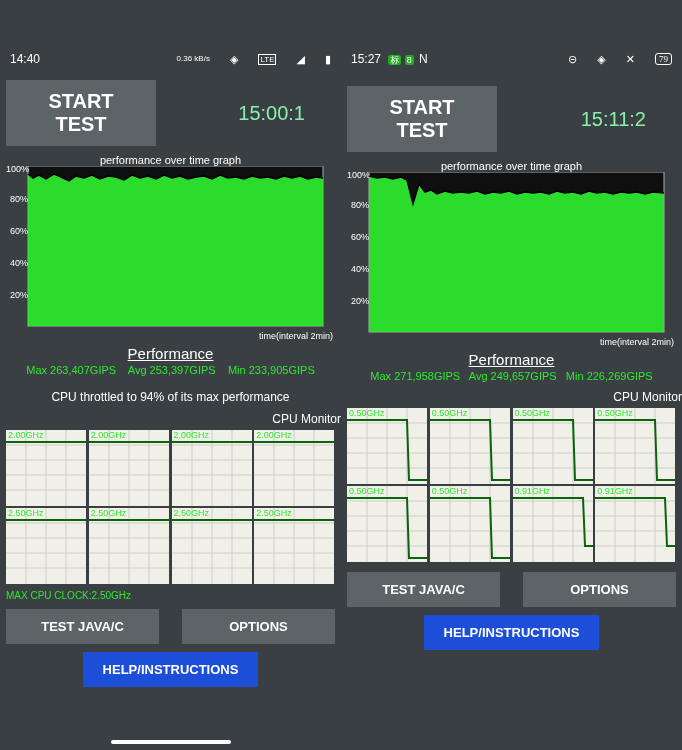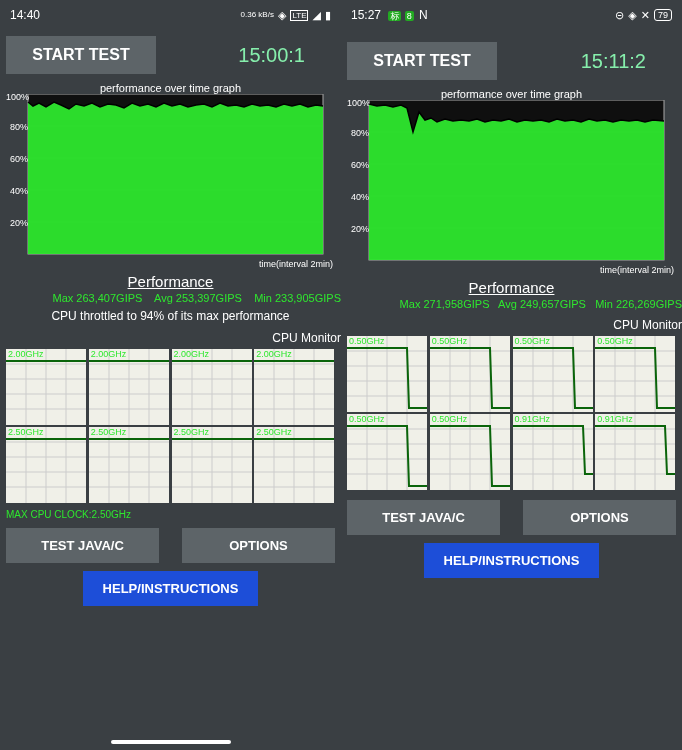--- a/index.html
+++ b/index.html
@@ -1,43 +1,43 @@
 <!DOCTYPE html>
 <html><head>
 <meta charset="utf-8">
 <style>
 * { box-sizing: border-box; margin: 0; padding: 0; }
 body { width: 682px; height: 750px; background: #fff; display: flex; font-family: Arial, sans-serif; }
 .phone { width: 341px; height: 750px; background: #3a3f43; display: flex; flex-direction: column; overflow: hidden; }
 .phone:first-child { margin-right: 0px; }
-.statusbar { height: 24px; background: #3a3f43; color: #fff; display: flex; justify-content: space-between; align-items: center; padding: 15px 10px; font-size: 12px; }
-.statusbar-right { display: flex; gap: 4px; align-items: center; font-size: 11px; }
-.btn { background: #5d6468; color: #fff; border: none; padding: 10px 20px; font-size: 16px; font-weight: bold; cursor: pointer; flex-shrink: 0; }
+.statusbar { height: 24px; background: #3a3f43; color: #fff; display: flex; justify-content: space-between; align-items: center; padding: 15px 10px; font-size: 12px; margin-top: 44px; }
+.statusbar-right { display: flex; gap: 20px; align-items: center; font-size: 11px; }
+.btn { background: #5d6468; color: #fff; border: none; padding: 10px 20px; font-size: 20px; font-weight: bold; cursor: pointer; flex-shrink: 0; }
 .btn-start { width: 150px; text-align: center; }
 .timer { color: #86efac; font-size: 20px; margin-left: auto; margin-right: 30px; }
 .chart-title { color: #fff; font-size: 11px; text-align: center; margin-top: 2px; }
 .perf-chart { margin: 0 6px; position: relative; height: 175px; }
 .perf-chart svg { display: block; }
 .axis-label { color: #fff; font-size: 9px; position: absolute; }
 .perf-heading { color: #fff; font-size: 15px; text-align: center; margin-top: 4px; text-decoration: underline; }
-.perf-values { color: #2ee82e; font-size: 11px; text-align: right; margin-top: 2px; }
-.throttle-text { color: #fff; font-size: 12px; text-align: center; margin-top: 5px; }
+.perf-values { color: #2ee82e; font-size: 11px; text-align: center; margin-top: 2px; }
+.throttle-text { color: #fff; font-size: 12px; text-align: center; margin-top: 14px; }
 .cpu-heading { color: #fff; font-size: 12px; text-align: right; margin-top: 8px; }
 .cpu-grid { display: grid; grid-template-columns: repeat(4, 1fr); gap: 2px; margin: 4px 6px; }
 .cpu-cell { position: relative; height: 76px; }
 .cpu-cell svg { display: block; }
 .cpu-freq { color: #2ee82e; font-size: 9px; position: absolute; top: 0; left: 2px; z-index: 2; }
 .max-clock { color: #2ee82e; font-size: 10px; margin: 2px 6px; }
 .btn-row { display: flex; gap: 23px; margin: 6px; }
 .btn-row .btn { flex: 1; font-size: 13px; }
 .btn-help-row { display: flex; justify-content: center; margin: 2px 6px; }
 .btn-help { background: #1d4ed8; color: #fff; border: none; padding: 10px 20px; font-size: 13px; font-weight: bold; cursor: pointer; }
 .home-indicator { width: 120px; height: 4px; background: #fff; border-radius: 2px; margin: 0 auto; position: absolute; bottom: 6px; left: 50%; transform: translateX(-50%); }
 .phone { position: relative; }
-.battery-box { display: inline-flex; align-items: center; border: 1px solid #fff; border-radius: 3px; padding: 0 3px; font-size: 9px; }
+.battery-box { display: inline-flex; align-items: center; border: 1px solid #fff; border-radius: 3px; padding: 0 3px; font-size: 9px; font-family: Liberation Serif, serif; }
 </style>
 </head>
 <body>
 
 <div class="phone">
   <div class="statusbar">
     <span>14:40</span>
     <span class="statusbar-right">
       <span style="font-size:8px;line-height:1">0.36
 kB/s</span>

